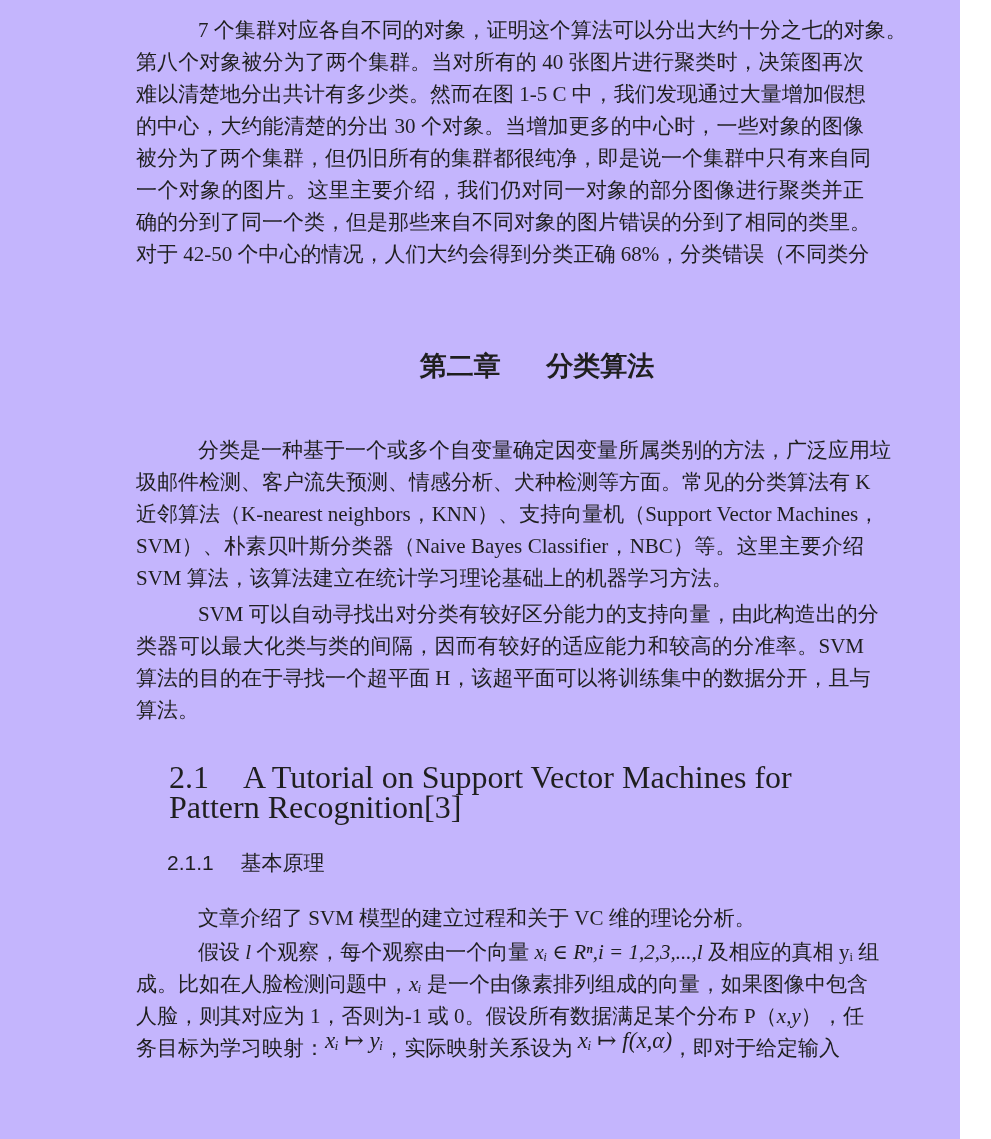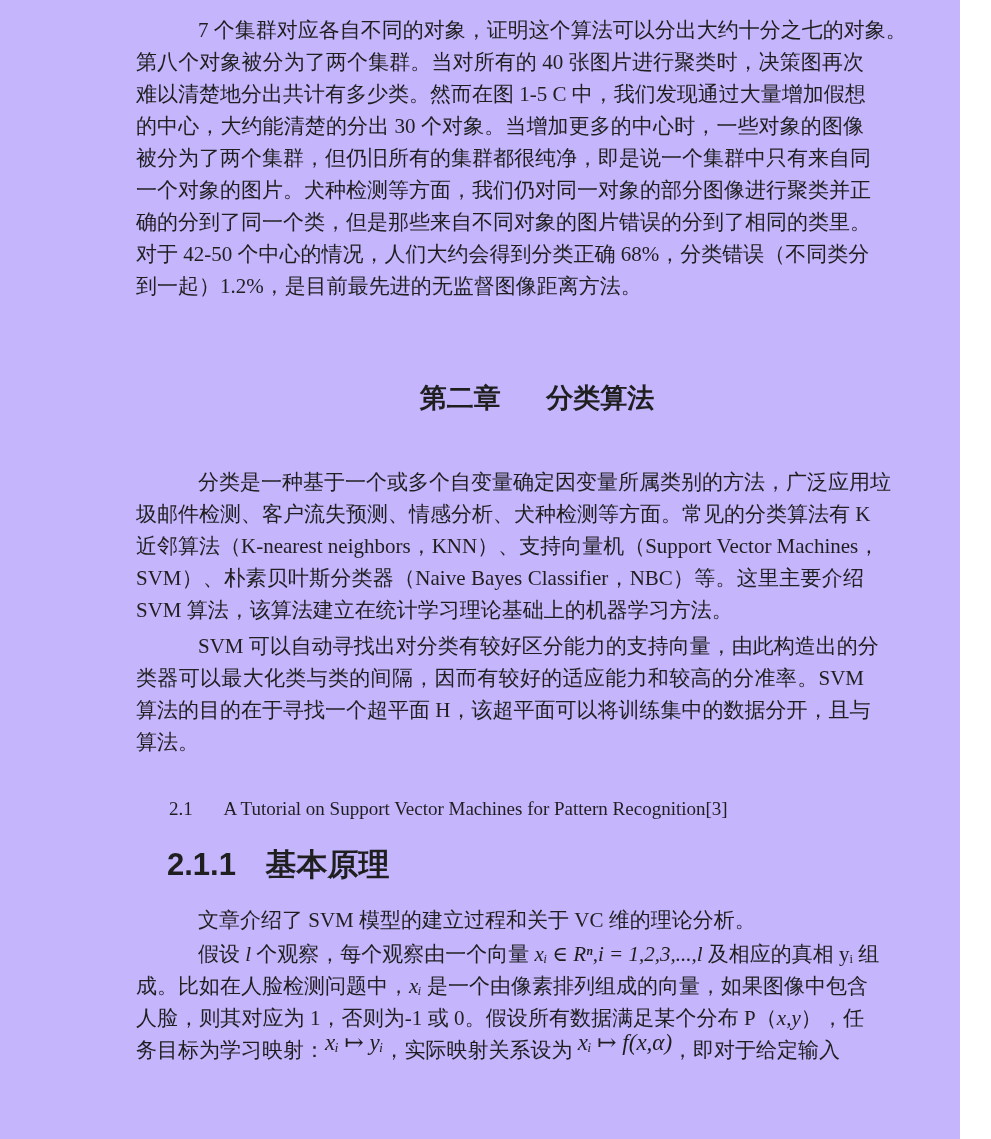--- a/index.html
+++ b/index.html
@@ -59,52 +59,51 @@
     left: 37px;
   }
   #chapter .title-gap { margin-left: 38px; }
   #p2 { margin-top: 50px; }
   #p3 { margin-top: 4px; }
   #h21 {
     margin: 36px 0 0 0;
     padding-left: 33px;
     font-family: "Liberation Serif", "DejaVu Serif", serif;
     font-weight: normal;
-    font-size: 19px;
+    font-size: 32px;
     line-height: 30px;
   }
   #h21 .title-gap { margin-left: 26px; }
   #h211 {
     margin: 26px 0 0 0;
     padding-left: 31px;
     font-family: "Liberation Sans", "DejaVu Sans", sans-serif;
-    font-weight: bold;
-    font-size: 31px;
+    font-weight: normal;
+    font-size: 21px;
     line-height: 30px;
   }
   #h211 .title-gap { margin-left: 21px; }
   #p4 { margin-top: 24px; }
   #p5 { margin-top: 2px; }
 </style>
 </head>
 <body>
 
 <div class="page">
   <div class="column">
 
     <div id="p1" class="para">
         <div class="line indent"><span>7 个集群对应各自不同的对象，证明这个算法可以分出大约十分之七的对象。</span></div>
         <div class="line"><span>第八个对象被分为了两个集群。当对所有的 40 张图片进行聚类时，决策图再次</span></div>
         <div class="line"><span>难以清楚地分出共计有多少类。然而在图 1-5 C 中，我们发现通过大量增加假想</span></div>
         <div class="line"><span>的中心，大约能清楚的分出 30 个对象。当增加更多的中心时，一些对象的图像</span></div>
         <div class="line"><span>被分为了两个集群，但仍旧所有的集群都很纯净，即是说一个集群中只有来自同</span></div>
-        <div class="line"><span>一个对象的图片。犬种检测等方面，我们仍对同一对象的部分图像进行聚类并正</span></div>
+        <div class="line"><span>一个对象的图片。这里主要介绍，我们仍对同一对象的部分图像进行聚类并正</span></div>
         <div class="line"><span>确的分到了同一个类，但是那些来自不同对象的图片错误的分到了相同的类里。</span></div>
         <div class="line"><span>对于 42-50 个中心的情况，人们大约会得到分类正确 68%，分类错误（不同类分</span></div>
-        <div class="line last"><span>到一起）1.2%，是目前最先进的无监督图像距离方法。</span></div>
       </div>
 
     <h1 id="chapter">
       <span>第二章</span>
       <span class="title-gap">分类算法</span>
     </h1>
 
     <div id="p2" class="para">
         <div class="line indent"><span>分类是一种基于一个或多个自变量确定因变量所属类别的方法，广泛应用垃</span></div>
         <div class="line"><span>圾邮件检测、客户流失预测、情感分析、犬种检测等方面。常见的分类算法有 K</span></div>

